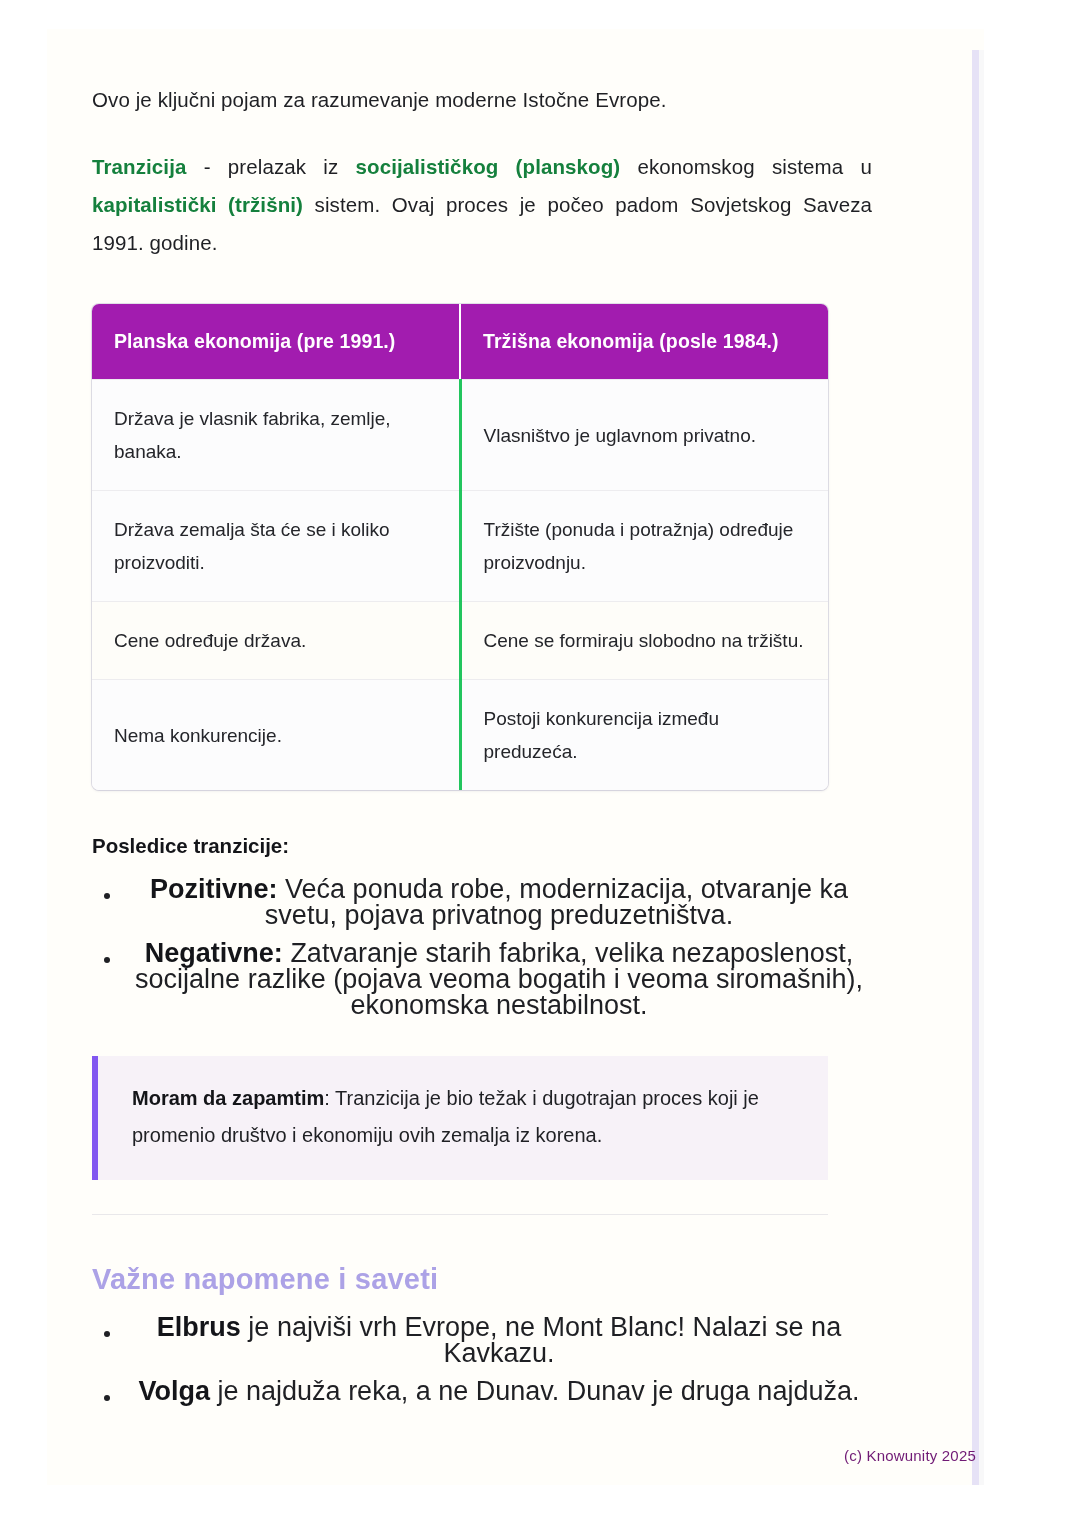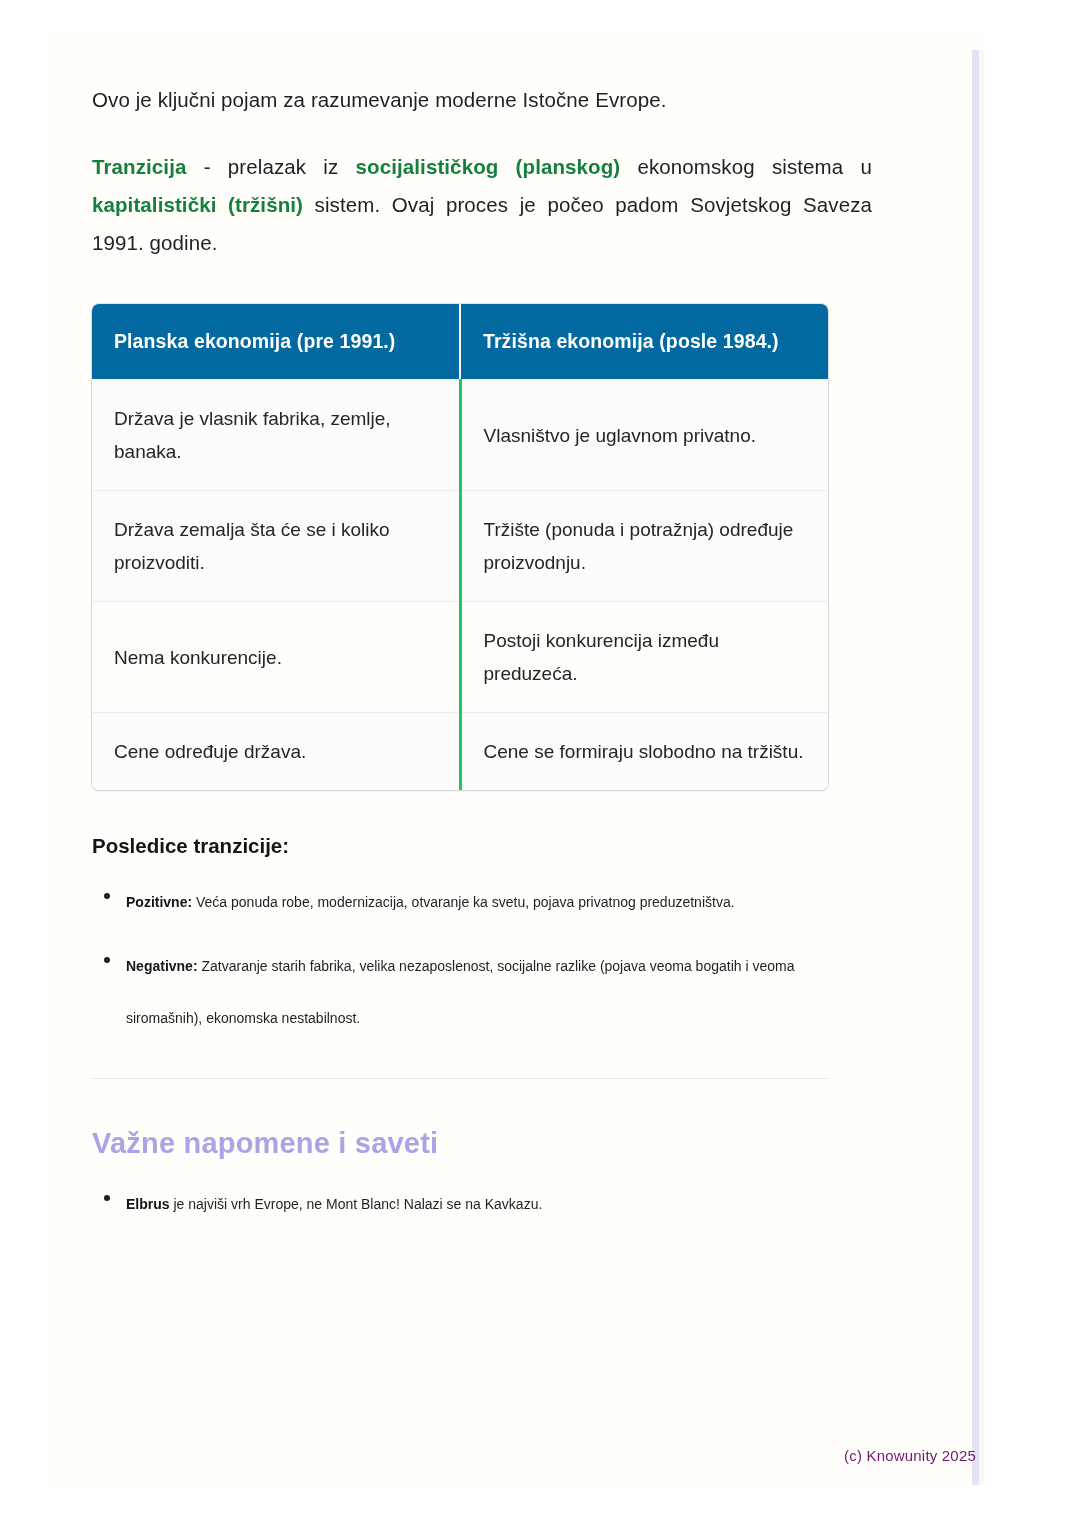--- a/index.html
+++ b/index.html
@@ -77,21 +77,21 @@
     overflow: hidden;
     background: #fbfbfc;
     box-shadow: 0 1px 3px rgba(30,25,60,0.10), 0 0 0 1px rgba(225,223,232,0.9);
   }
   table.cmp {
     border-collapse: collapse;
     width: 100%;
     table-layout: fixed;
   }
   table.cmp th {
-    background: #0369a1;
+    background: #a21caf;
     color: #ffffff;
     font-size: 19.5px;
     font-weight: 700;
     text-align: left;
     padding: 26px 0 26px 22px;
     border-right: 2px solid #ffffff;
     letter-spacing: 0.1px;
   }
   table.cmp th:last-child { border-right: none; }
   table.cmp td {
@@ -116,25 +116,26 @@
   }
 
   
   ul.bl {
     margin: 18px 0 0 0;
     padding: 0 0 0 32px;
     list-style: none;
   }
   ul.bl li {
     position: relative;
-    font-size: 14px;
-    line-height: 52px;
+    font-size: 27px;
+    line-height: 26px;
     color: #1f2024;
     margin-bottom: 12px;
     padding-left: 2px;
+    text-align: center;
   }
   ul.bl li:last-child { margin-bottom: 0; }
   ul.bl li::before {
     content: "";
     position: absolute;
     left: -20px;
     top: 17px;
     width: 6px;
     height: 6px;
     border-radius: 50%;
@@ -212,45 +213,49 @@
         <tbody>
           <tr>
             <td>Država je vlasnik fabrika, zemlje, banaka.</td>
             <td>Vlasništvo je uglavnom privatno.</td>
           </tr>
           <tr>
             <td>Država zemalja šta će se i koliko proizvoditi.</td>
             <td>Tržište (ponuda i potražnja) određuje proizvodnju.</td>
           </tr>
           <tr>
+            <td>Cene određuje država.</td>
+            <td>Cene se formiraju slobodno na tržištu.</td>
+          </tr>
+          <tr>
             <td>Nema konkurencije.</td>
             <td>Postoji konkurencija između preduzeća.</td>
-          </tr>
-          <tr>
-            <td>Cene određuje država.</td>
-            <td>Cene se formiraju slobodno na tržištu.</td>
           </tr>
         </tbody>
       </table>
     </div>
 
     <p class="subhead">Posledice tranzicije:</p>
 
     <ul class="bl">
       <li><b>Pozitivne:</b><span> Veća ponuda robe, modernizacija, otvaranje ka svetu, pojava privatnog preduzetništva.</span></li>
       <li><b>Negativne:</b><span> Zatvaranje starih fabrika, velika nezaposlenost, socijalne razlike (pojava veoma bogatih i veoma siromašnih), ekonomska nestabilnost.</span></li>
     </ul>
 
+    <div id="callout">
+      <p><b>Moram da zapamtim</b><span>: Tranzicija je bio težak i dugotrajan proces koji je promenio društvo i ekonomiju ovih zemalja iz korena.</span></p>
+    </div>
 
     <div id="divider"></div>
 
     <h2 id="tips-heading">Važne napomene i saveti</h2>
 
     <ul class="bl">
       <li><span></span><b>Elbrus</b><span> je najviši vrh Evrope, ne Mont Blanc! Nalazi se na Kavkazu.</span></li>
+      <li><span></span><b>Volga</b><span> je najduža reka, a ne Dunav. Dunav je druga najduža.</span></li>
 
     </ul>
 
   </div>
 
   <div id="watermark">(c) Knowunity 2025</div>
 
 </div>
 
 </body></html>

